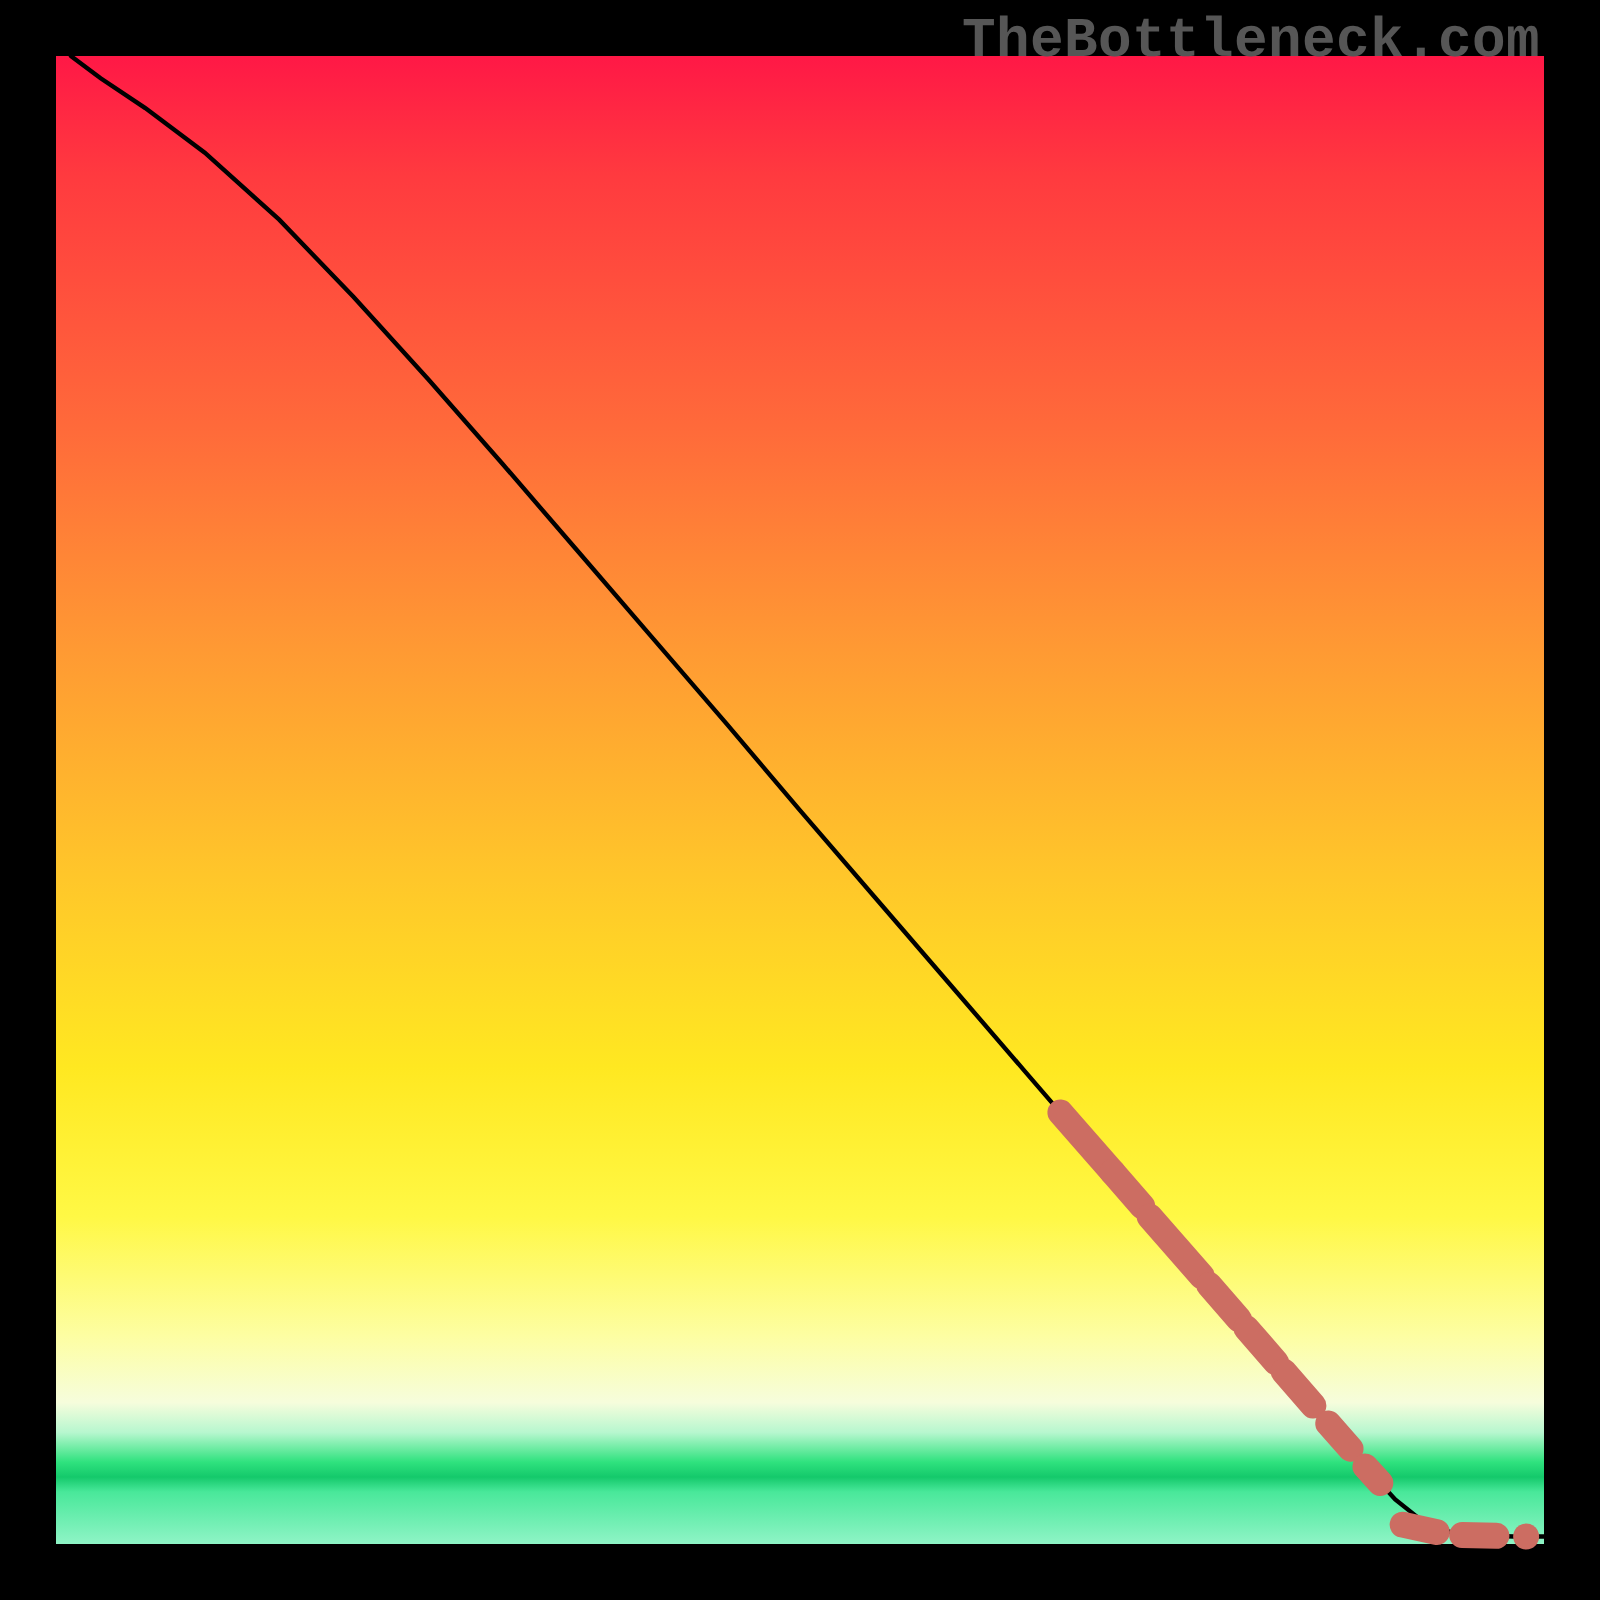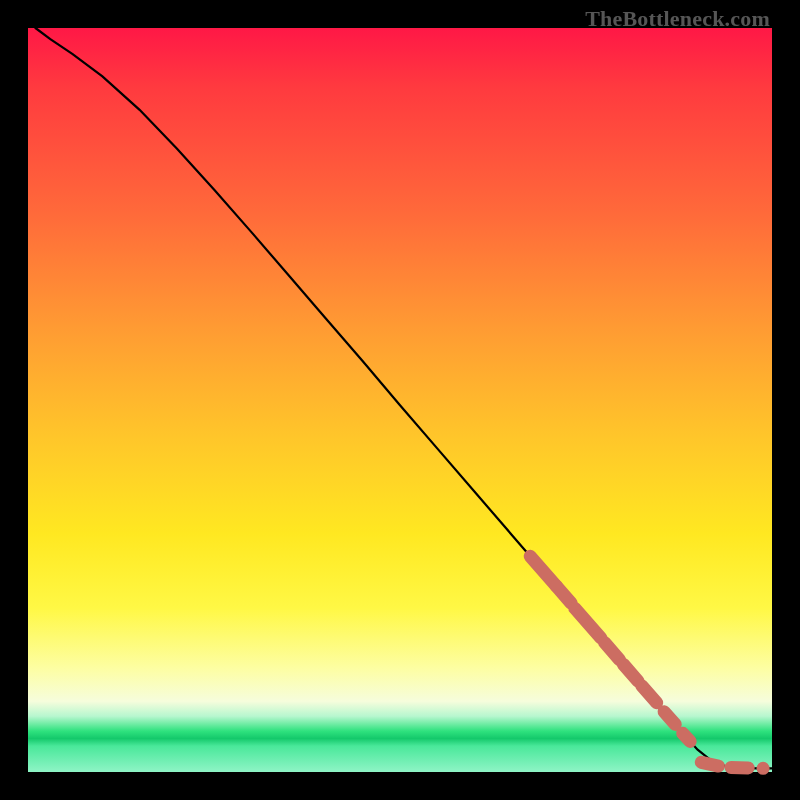--- a/index.html
+++ b/index.html
@@ -38,22 +38,22 @@
       #2fe27e 94.5%,
       #14c96b 95.5%,
       #49e89a 96.5%,
       #8ff4c6 100%
     );
   }
   .watermark {
     position: absolute;
     top: 6px;
     right: 30px;
-    font-family: Liberation Serif, serif;
-    font-size: 22px;
+    font-family: Liberation Mono, monospace;
+    font-size: 28px;
     font-weight: 600;
     color: #565656;
     letter-spacing: 0.2px;
     user-select: none;
   }
   svg.overlay {
     position: absolute;
     left: 28px;
     top: 28px;
     width: 744px;

